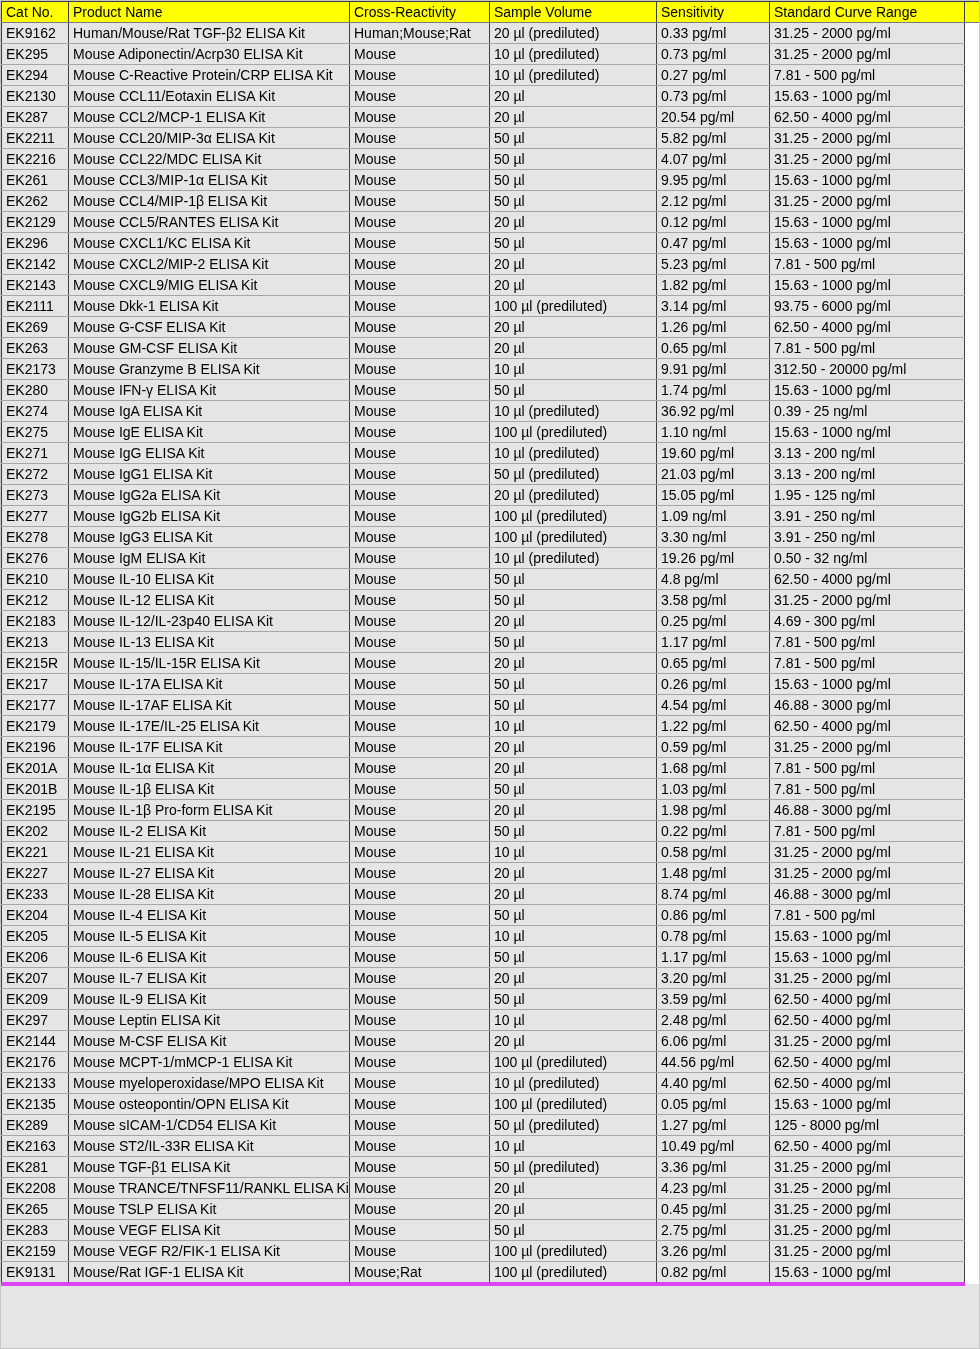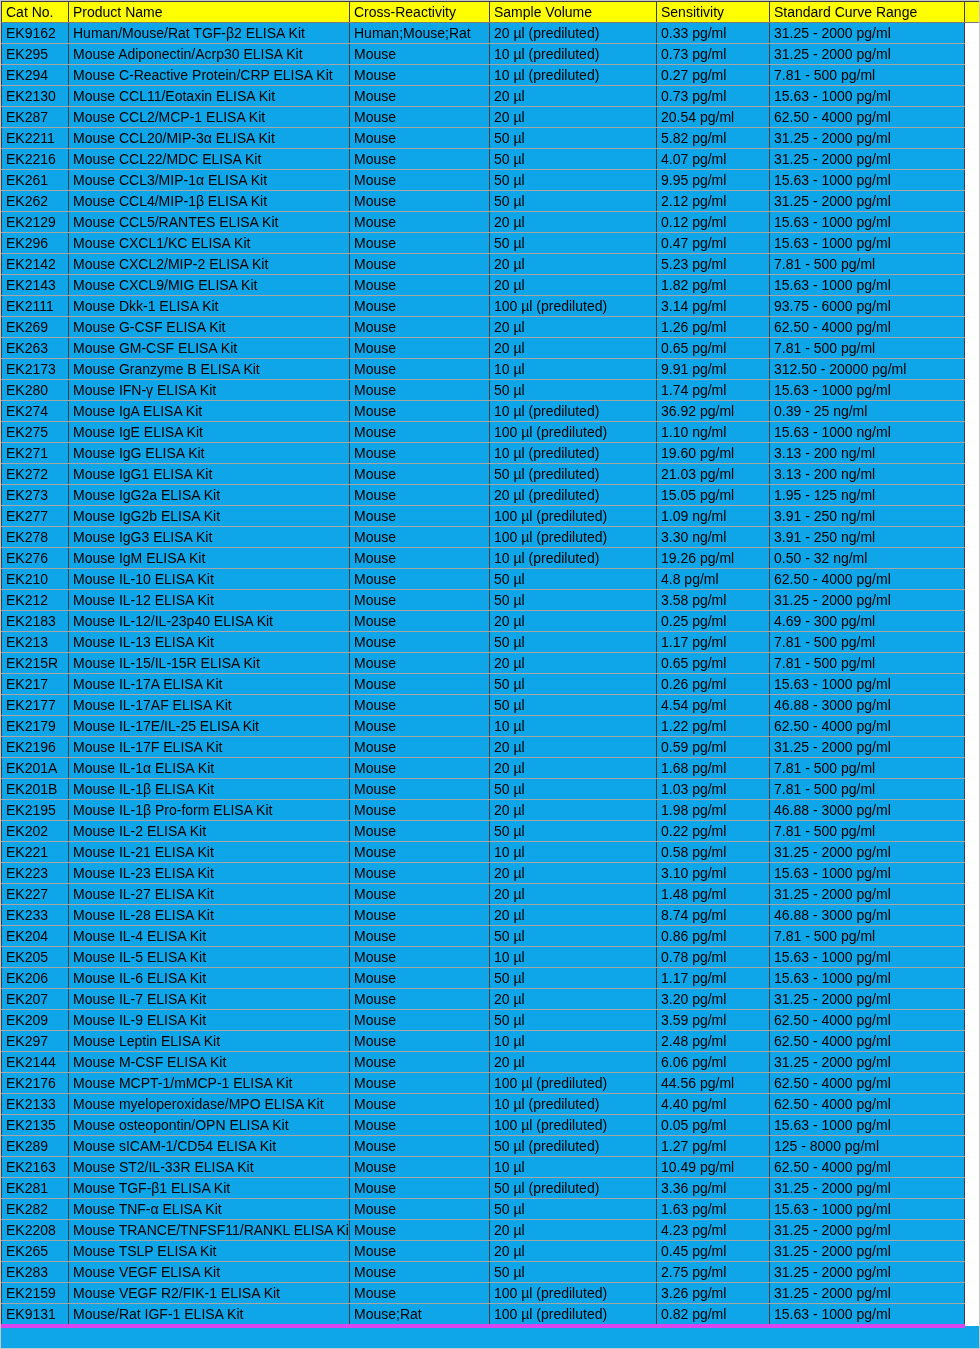--- a/index.html
+++ b/index.html
@@ -5,21 +5,21 @@
   html, body {
     margin: 0;
     padding: 0;
     background: #ffffff;
   }
   .page {
     position: relative;
     width: 978px;
     height: 1347px;
     border: 1px solid #c6c6c6;
-    background: #0ea5e9;
+    background: #e5e5e5;
     overflow: hidden;
     font-family: "Liberation Sans", "DejaVu Sans", sans-serif;
     color: #000000;
   }
   table.kit-table {
     border-collapse: collapse;
     table-layout: fixed;
     width: 980px;
   }
   .kit-table col.c1 { width: 67px;  }
@@ -451,29 +451,20 @@
         <tr>
           <td class="hline">EK221</td>
           <td class="vline hline">Mouse IL-21 ELISA Kit</td>
           <td class="vline hline">Mouse</td>
           <td class="vline hline">10 µl</td>
           <td class="vline hline">0.58 pg/ml</td>
           <td class="vline vend hline">31.25 - 2000 pg/ml</td>
           <td class="filler"></td>
         </tr>
         <tr>
-          <td class="hline">EK223</td>
-          <td class="vline hline">Mouse IL-23 ELISA Kit</td>
-          <td class="vline hline">Mouse</td>
-          <td class="vline hline">20 µl</td>
-          <td class="vline hline">3.10 pg/ml</td>
-          <td class="vline vend hline">15.63 - 1000 pg/ml</td>
-          <td class="filler"></td>
-        </tr>
-        <tr>
           <td class="hline">EK227</td>
           <td class="vline hline">Mouse IL-27 ELISA Kit</td>
           <td class="vline hline">Mouse</td>
           <td class="vline hline">20 µl</td>
           <td class="vline hline">1.48 pg/ml</td>
           <td class="vline vend hline">31.25 - 2000 pg/ml</td>
           <td class="filler"></td>
         </tr>
         <tr>
           <td class="hline">EK233</td>
@@ -592,29 +583,20 @@
           <td class="vline vend hline">62.50 - 4000 pg/ml</td>
           <td class="filler"></td>
         </tr>
         <tr>
           <td class="hline">EK281</td>
           <td class="vline hline">Mouse TGF-β1 ELISA Kit</td>
           <td class="vline hline">Mouse</td>
           <td class="vline hline">50 µl (prediluted)</td>
           <td class="vline hline">3.36 pg/ml</td>
           <td class="vline vend hline">31.25 - 2000 pg/ml</td>
-          <td class="filler"></td>
-        </tr>
-        <tr>
-          <td class="hline">EK282</td>
-          <td class="vline hline">Mouse TNF-α ELISA Kit</td>
-          <td class="vline hline">Mouse</td>
-          <td class="vline hline">50 µl</td>
-          <td class="vline hline">1.63 pg/ml</td>
-          <td class="vline vend hline">15.63 - 1000 pg/ml</td>
           <td class="filler"></td>
         </tr>
         <tr>
           <td class="hline">EK2208</td>
           <td class="vline hline">Mouse TRANCE/TNFSF11/RANKL ELISA Kit</td>
           <td class="vline hline">Mouse</td>
           <td class="vline hline">20 µl</td>
           <td class="vline hline">4.23 pg/ml</td>
           <td class="vline vend hline">31.25 - 2000 pg/ml</td>
           <td class="filler"></td>

